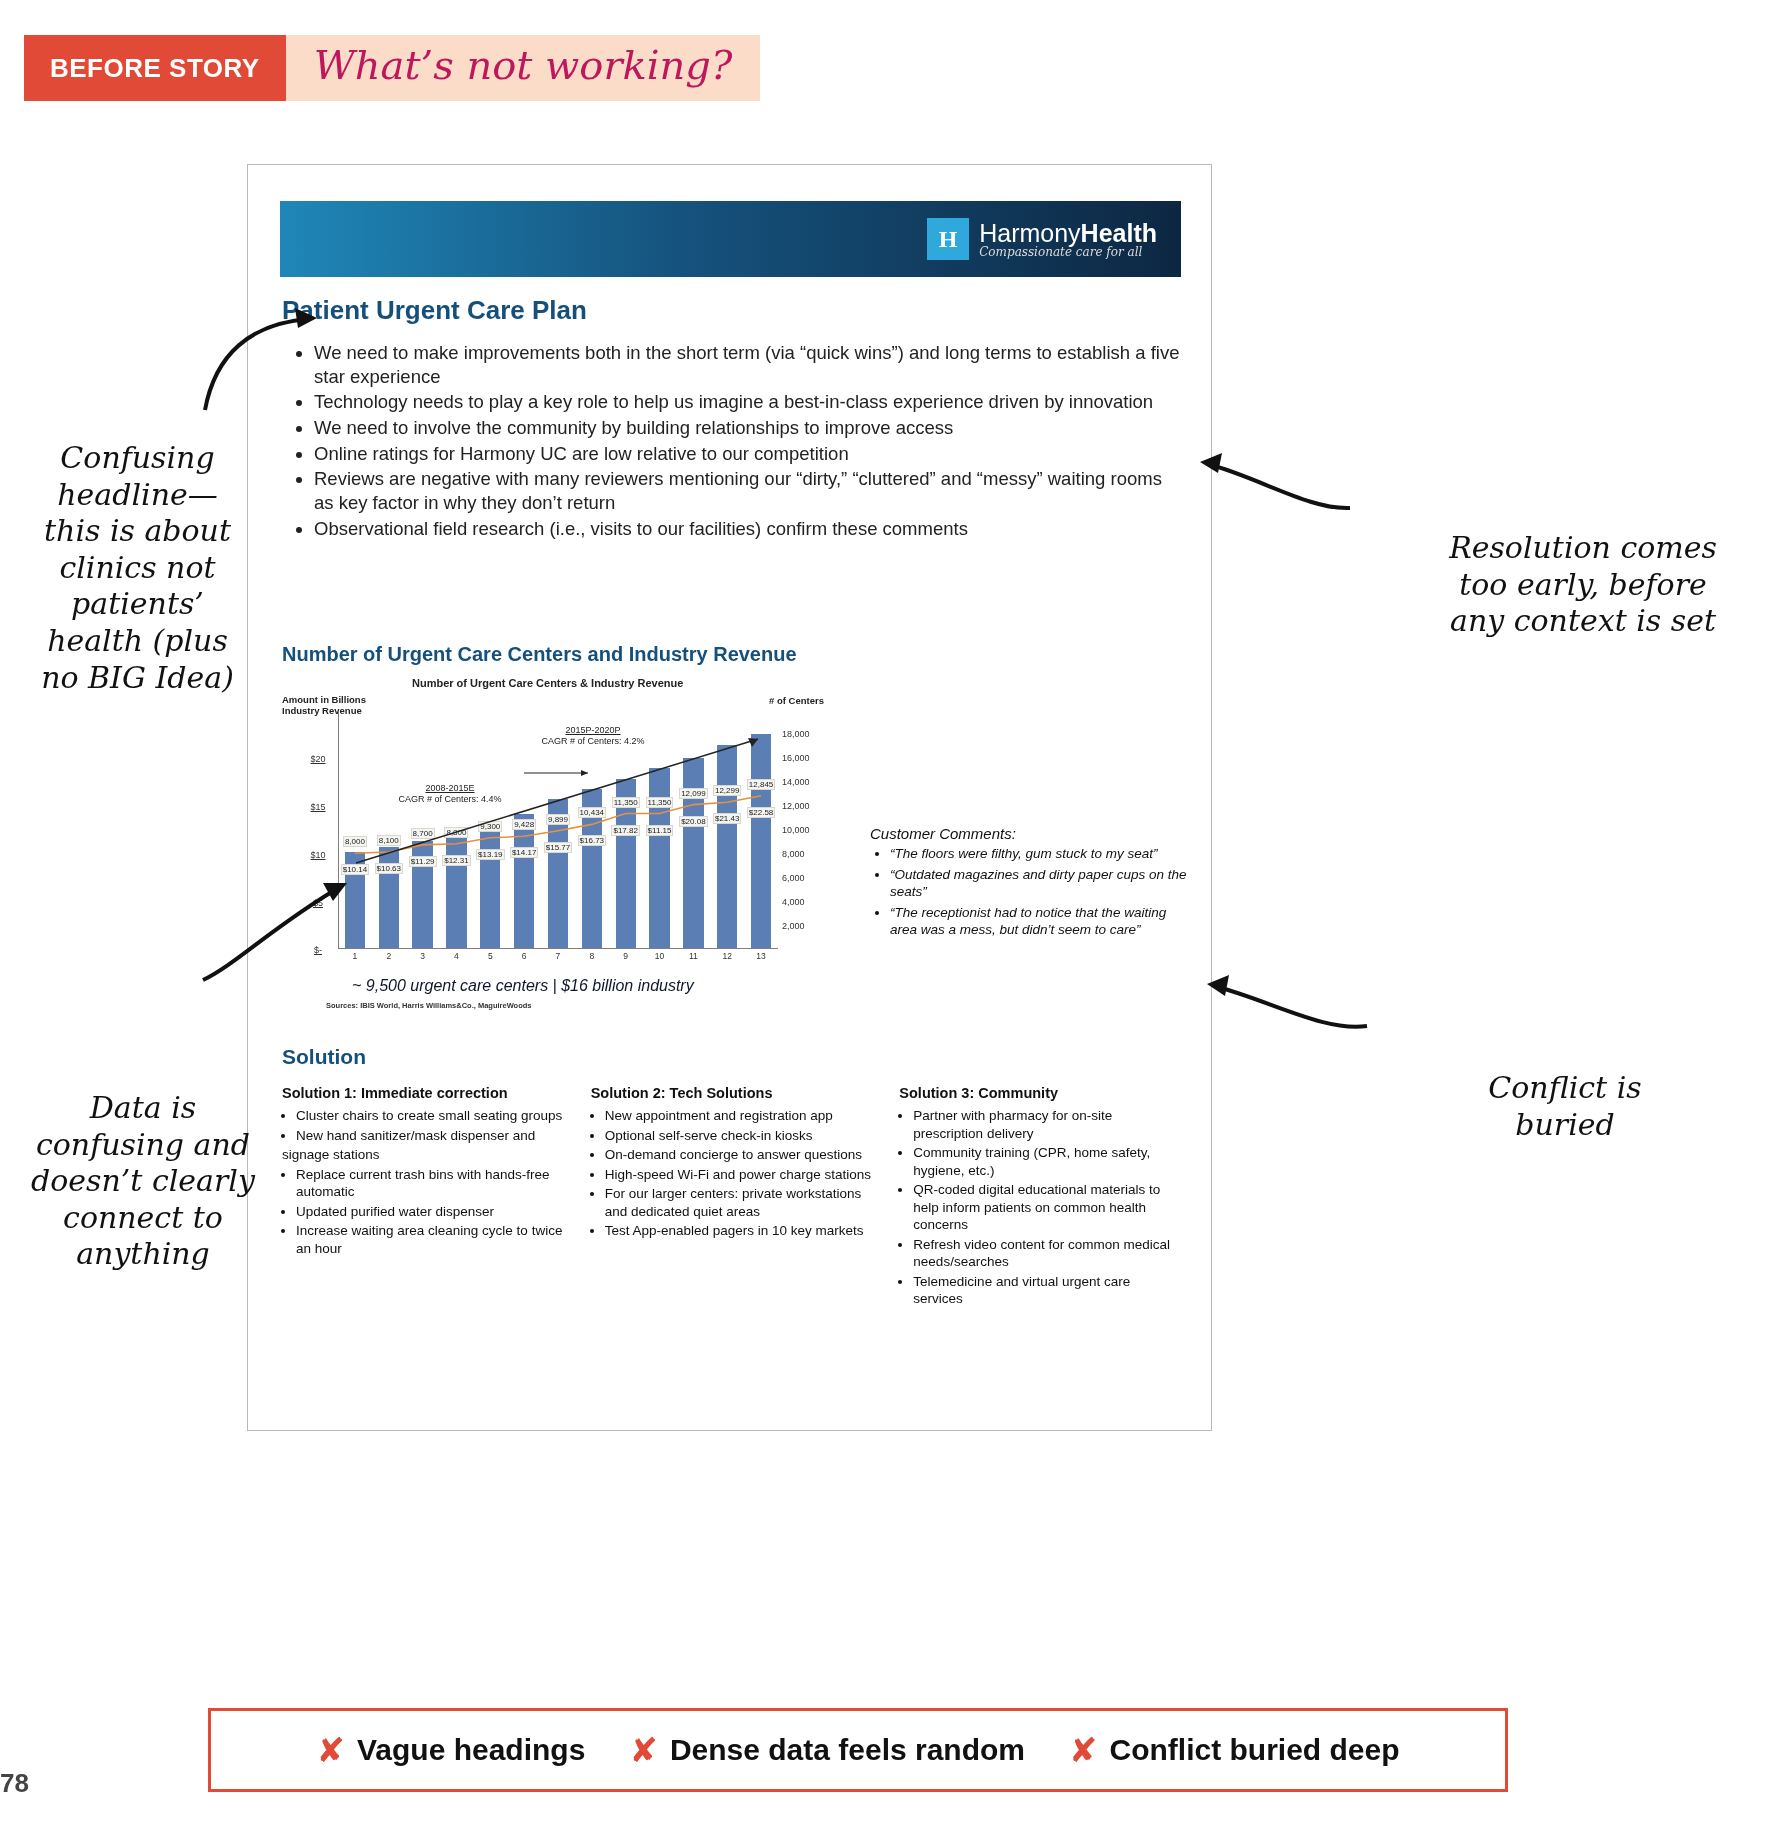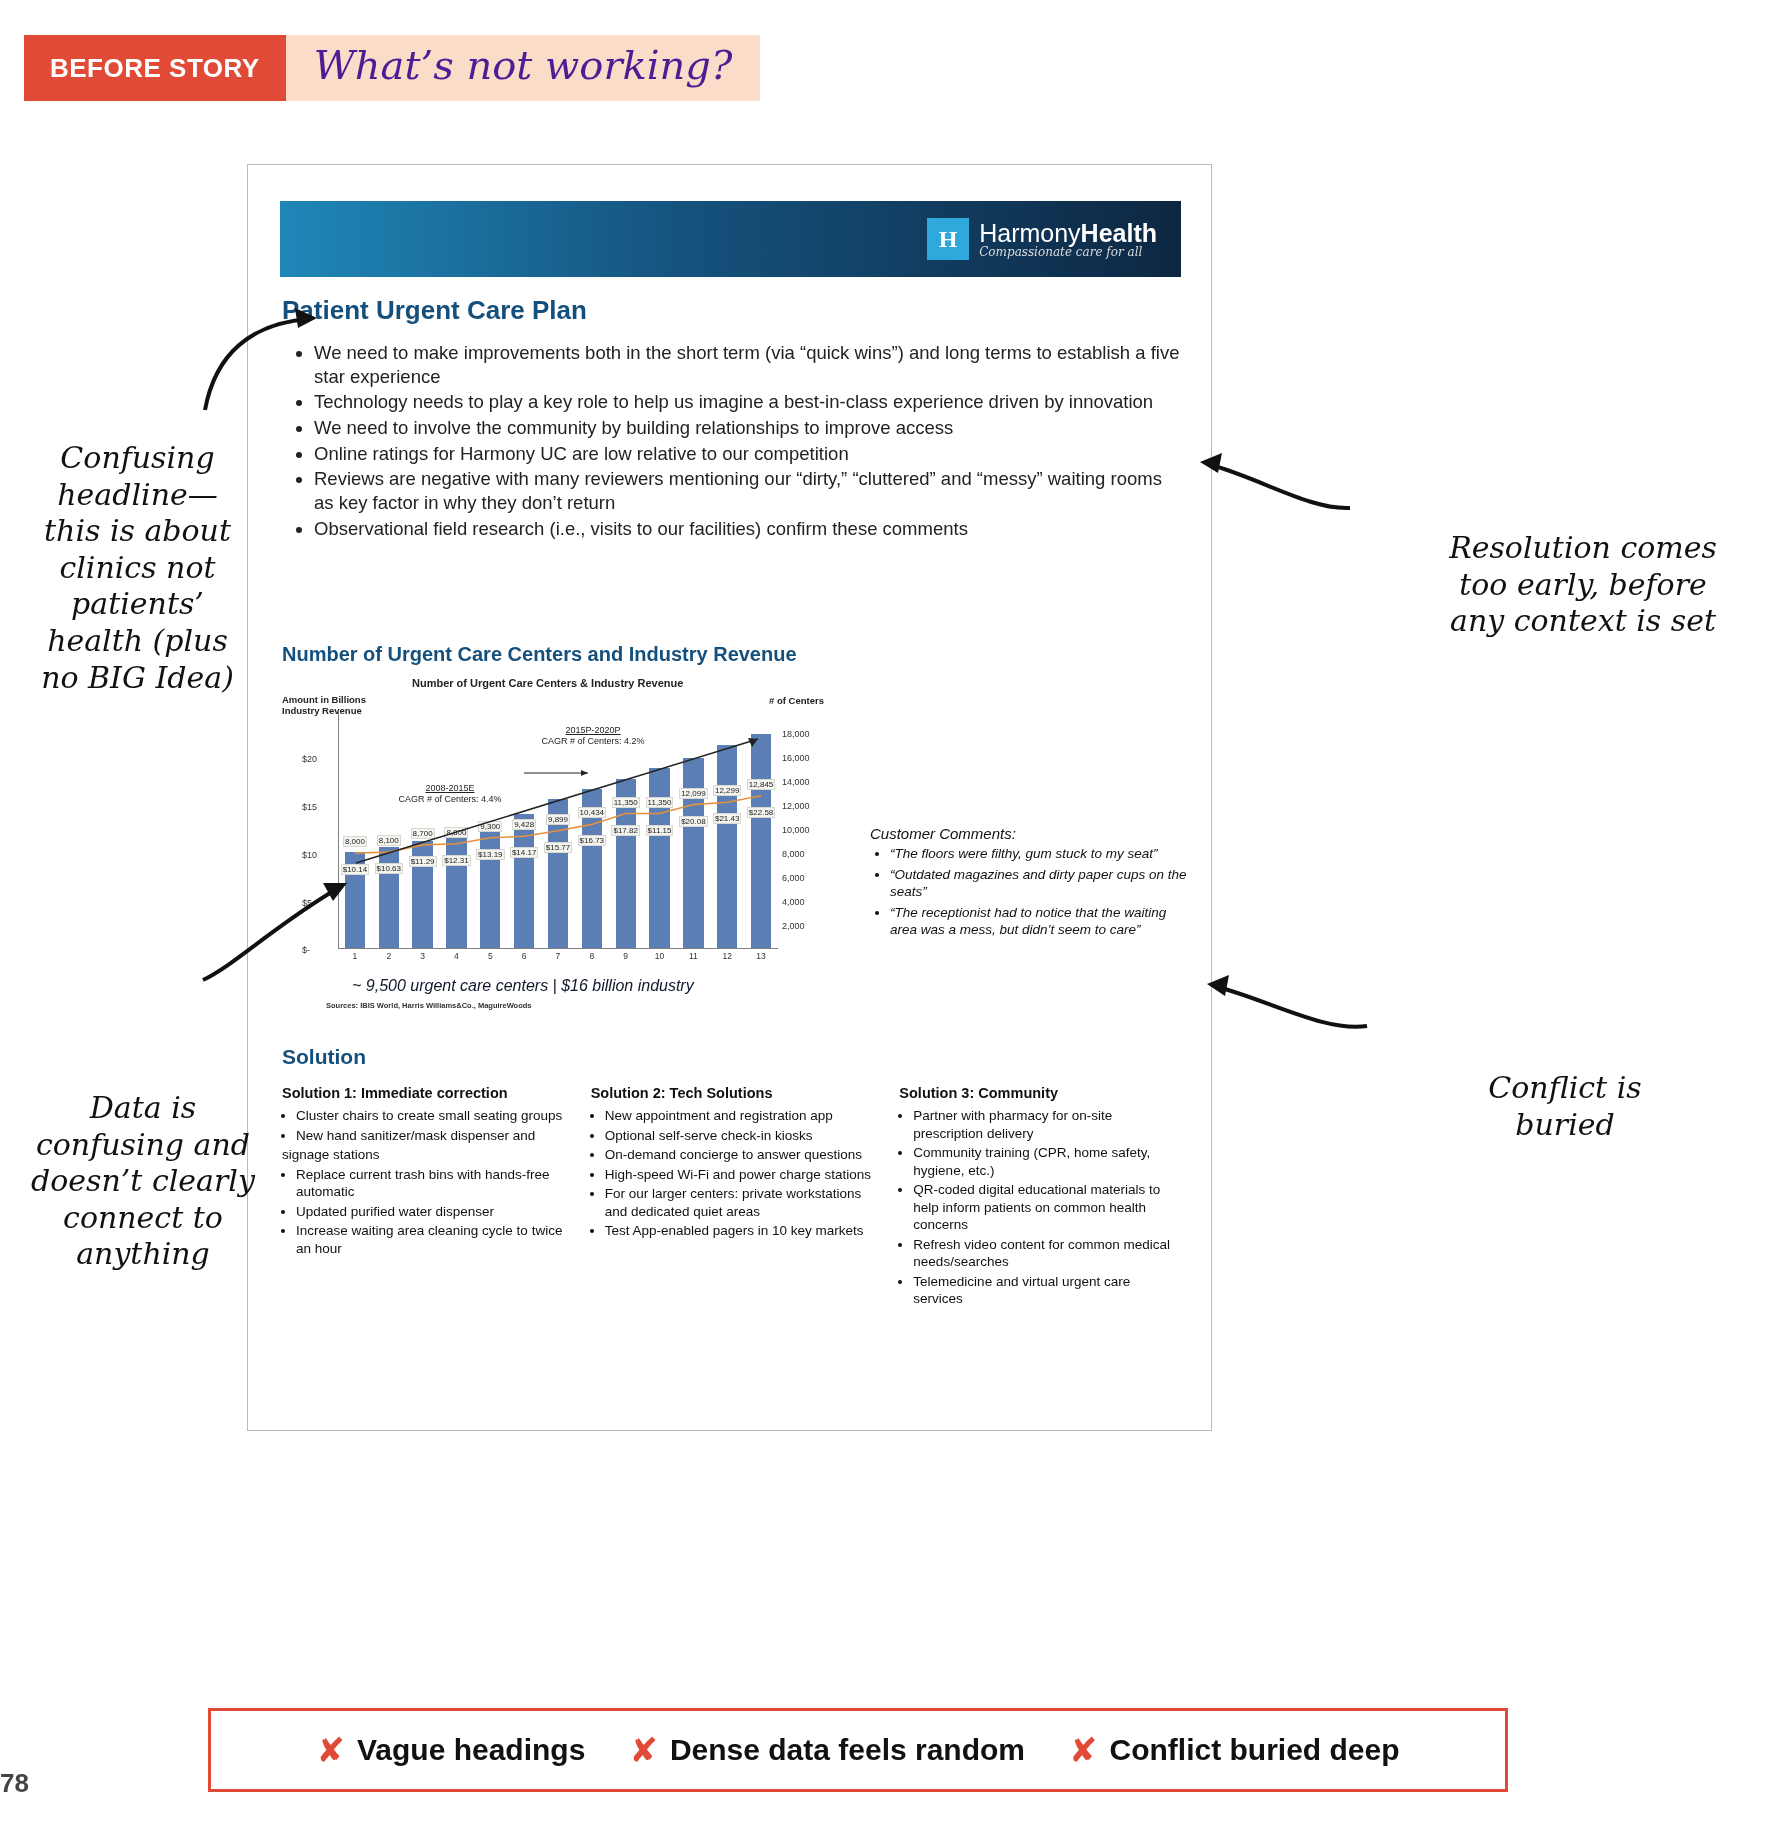--- a/index.html
+++ b/index.html
@@ -12,21 +12,21 @@
   }
   .page { position: relative; width: 1771px; height: 1833px; }
 
   
   .banner { position: absolute; left: 24px; top: 35px; display: flex; align-items: stretch; height: 66px; }
   .banner-tag {
     background: #e04a36; color: #ffffff; font-weight: bold; font-size: 26px;
     letter-spacing: 0.5px; display: flex; align-items: center; padding: 0 26px;
   }
   .banner-title {
-    background: #fbdcc9; color: #4c1d95; font-size: 40px; display: flex; align-items: center;
+    background: #fbdcc9; color: #be185d; font-size: 40px; display: flex; align-items: center;
     padding: 0 28px 6px 28px; font-family: "DejaVu Serif", serif; font-style: italic;
   }
 
   
   .slide {
     position: absolute; left: 247px; top: 164px; width: 965px; height: 1267px;
     border: 1px solid #b9b9b9; background: #ffffff;
   }
   .slide-header {
     position: absolute; left: 32px; top: 36px; width: 901px; height: 76px;
@@ -55,21 +55,21 @@
     position: absolute; left: 34px; top: 478px; font-size: 20px; font-weight: bold; color: #15507c;
   }
 
   
   .chart-zone { position: absolute; left: 34px; top: 512px; width: 580px; height: 330px; }
   .chart-heading { position: absolute; left: 130px; top: 0; font-size: 11px; font-weight: bold; color: #222; }
   .axis-label-left { position: absolute; left: 0; top: 18px; font-size: 9.5px; font-weight: bold; color: #222; line-height: 1.15; }
   .axis-label-right { position: absolute; right: 38px; top: 18px; font-size: 9.5px; font-weight: bold; color: #222; }
 
   .plot { position: absolute; left: 56px; top: 34px; width: 440px; height: 238px; }
-  .plot .ytick { position: absolute; left: -36px; font-size: 9px; color: #333; width: 32px; text-align: left; }
+  .plot .ytick { position: absolute; left: -36px; font-size: 9px; color: #333; width: 32px; text-align: center; text-decoration: underline; }
   .plot .ytick-r { position: absolute; right: -46px; font-size: 9px; color: #333; width: 42px; text-align: left; }
   .plot .axis-line { position: absolute; left: 0; bottom: 0; width: 440px; height: 1px; background: #7f7f7f; }
   .plot .axis-v { position: absolute; left: 0; bottom: 0; width: 1px; height: 238px; background: #7f7f7f; }
   .bars { position: absolute; left: 0; bottom: 1px; width: 440px; height: 237px; display: flex; align-items: flex-end; }
   .barcol { flex: 1; display: flex; justify-content: center; position: relative; height: 100%; align-items: flex-end; }
   .bar { width: 60%; background: #5b7fb4; }
   .barval { position: absolute; font-size: 8px; color: #222; background: #f4f4f0; border: 1px solid #d8d8d0; padding: 0 1px; white-space: nowrap; }
   .xticks { position: absolute; left: 0; top: 240px; width: 440px; display: flex; }
   .xticks span { flex: 1; text-align: center; font-size: 8.5px; color: #333; }
   .trendline { position: absolute; left: 0; top: 0; width: 440px; height: 238px; }

